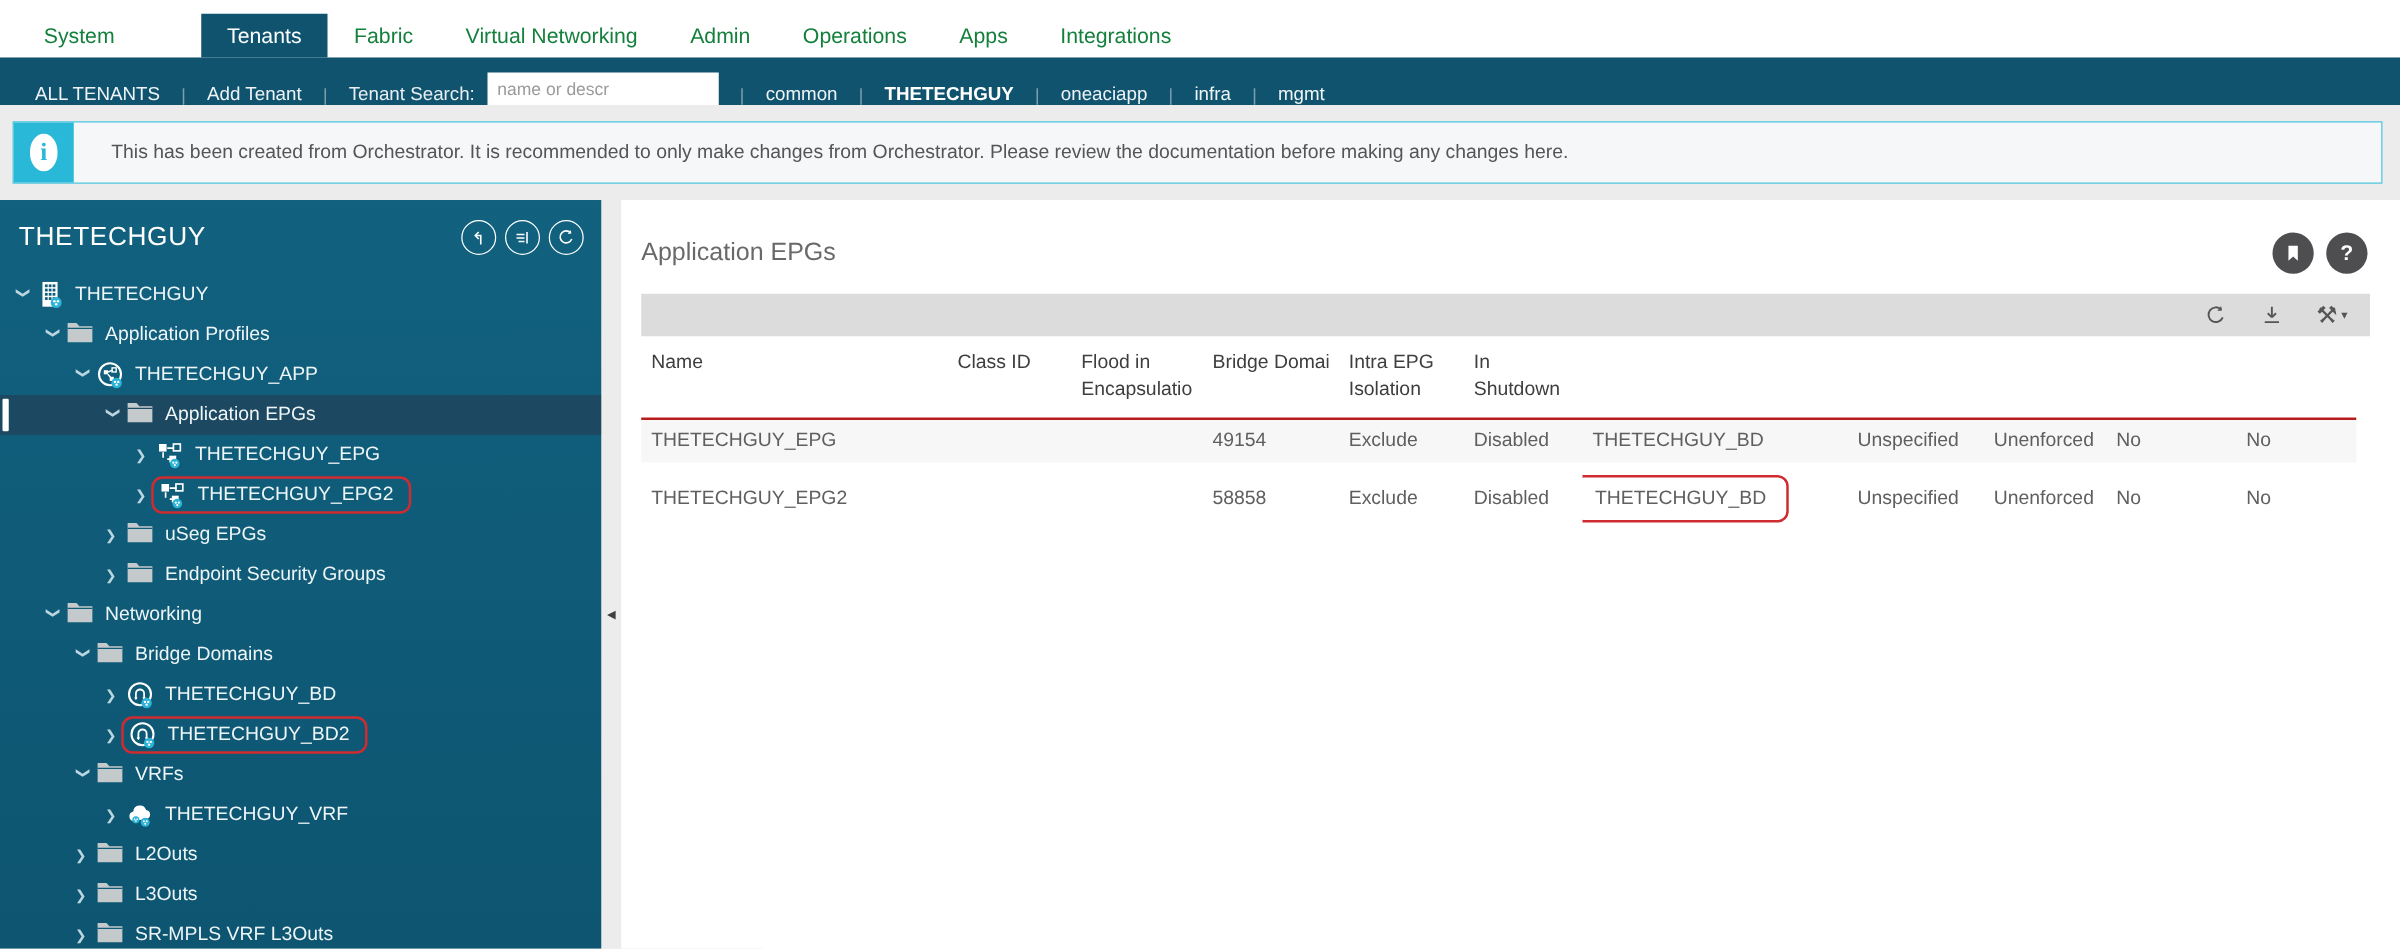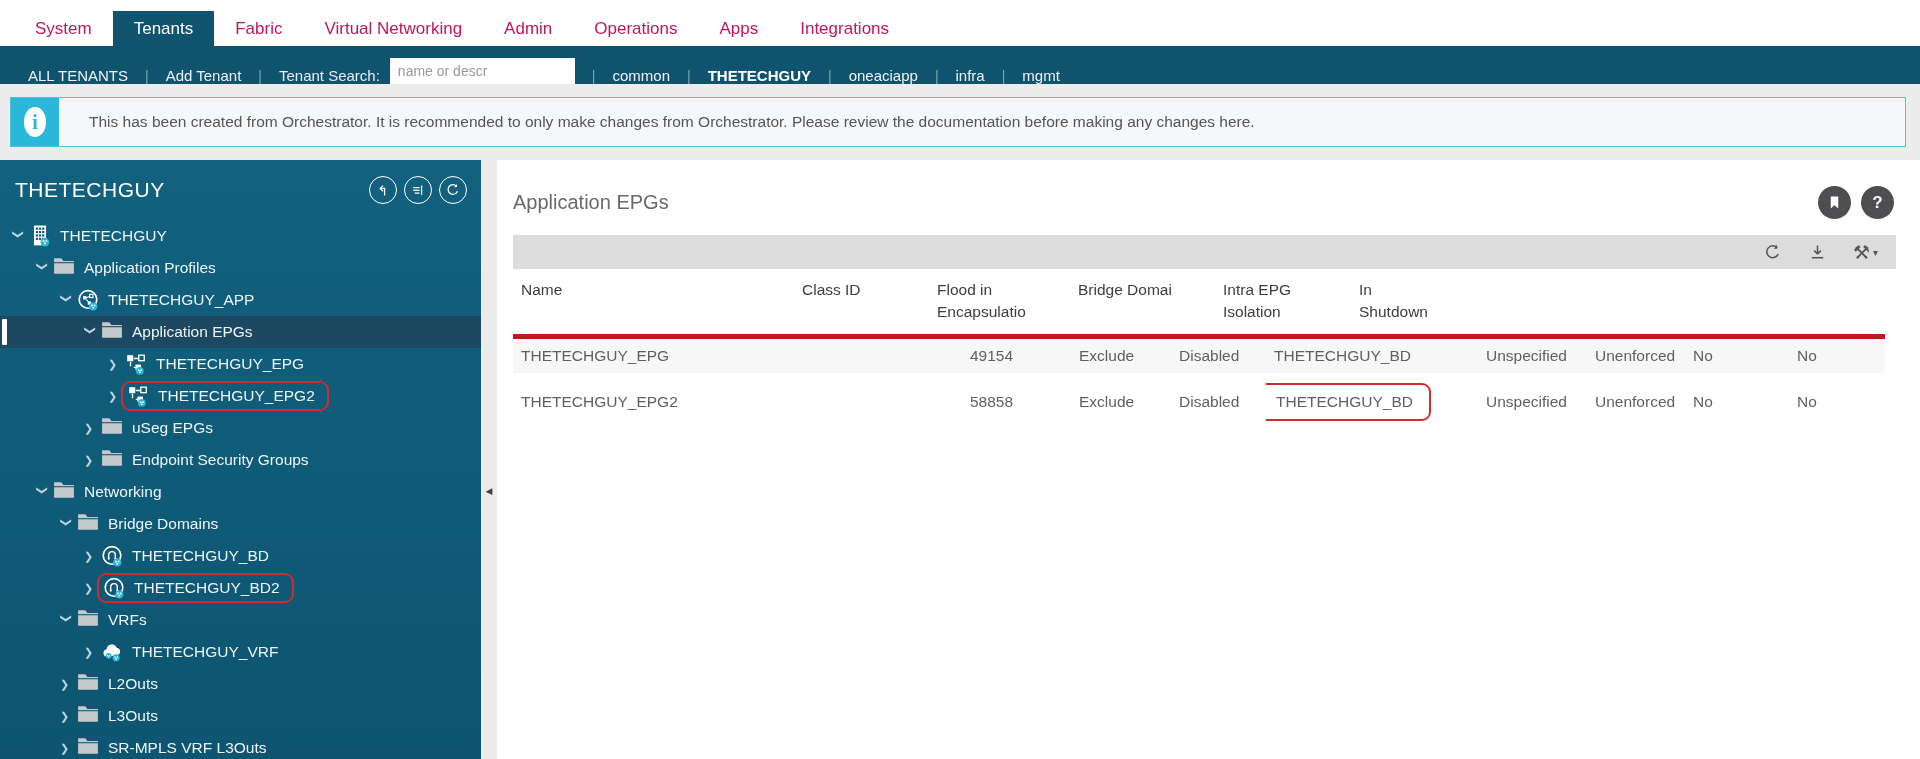--- a/index.html
+++ b/index.html
@@ -2,22 +2,22 @@
 <html><head>
 <meta charset="utf-8">
 <style>
   * { margin:0; padding:0; box-sizing:border-box; }
   html,body { width:1920px; height:759px; overflow:hidden; }
   body { font-family:"Liberation Sans","DejaVu Sans",sans-serif; background:#ececec; }
   .page { position:relative; width:1920px; height:759px; background:#ececec; }
 
   
   .navbar { height:46px; background:#ffffff; display:flex; align-items:flex-end; padding-left:14px; }
-  .nav-tab { height:35px; line-height:35px; padding:0 21px; font-size:17px; color:#be185d; cursor:pointer; white-space:nowrap; }
-  .nav-tab.active { background:#0f536f; color:#ffffff; }
+  .nav-tab { height:35px; line-height:35px; padding:0 21px; font-size:17px; color:#15803d; cursor:pointer; white-space:nowrap; }
+  .nav-tab.active { background:#0f536f; color:#ffffff;margin-left:48px; }
 
   
   .bar2 { height:38px; background:#0f536f; display:flex; align-items:flex-end; padding-left:28px; color:#e8eef1; font-size:15px; }
   .bar2 .sep { color:rgba(255,255,255,0.45); margin:0 17px; font-size:14px; }
   .bar2 .blink { color:#eef4f6; cursor:pointer; white-space:nowrap; }
   .bar2 .blink.bold { font-weight:bold; color:#ffffff; }
   .search-label { white-space:nowrap; }
   .search-input { width:185px; height:26px; border:none; margin-left:10px; padding:0 8px; font-size:14px; color:#444; background:#fff; outline:none; font-family:"Liberation Sans",sans-serif; }
   .search-input::placeholder { color:#9a9a9a; }
 
@@ -64,21 +64,21 @@
   .tools-glyph { font-size:19px; line-height:1; }
   .tb-caret { font-size:10px; color:#555; margin-left:3px; }
 
   
   .tbl { width:1372px; }
   .tr-grid { display:grid; grid-template-columns:245px 99px 105px 109px 100px 95px 212px 109px 98px 104px 96px; }
   .th { font-size:15.5px; color:#3e3e3e; padding:10px 8px 12px 8px; line-height:1.4; overflow:hidden; }
   .th .thtxt { display:block; overflow:hidden; }
   .th.nowrap .thtxt { white-space:nowrap; }
   .sort-caret { color:#7b9ec7; font-size:11px; margin-right:4px; }
-  .thead { border-bottom:5px solid #b91c1c;gap:36px; }
+  .thead { border-bottom:2px solid #b91c1c; }
   .row { align-items:center; }
   .row.alt { background:#f7f7f7; }
   .td { font-size:15.5px; color:#5f5f5f; padding:8px 8px; white-space:nowrap; overflow:hidden; }
   .red-pill { display:inline-block; border:2px solid #cf2b30; border-radius:9px; padding:8px 16px; margin:2px 0 2px -16px; background:#ffffff; }
 </style>
 </head>
 <body>
 
 <div class="page">
 

